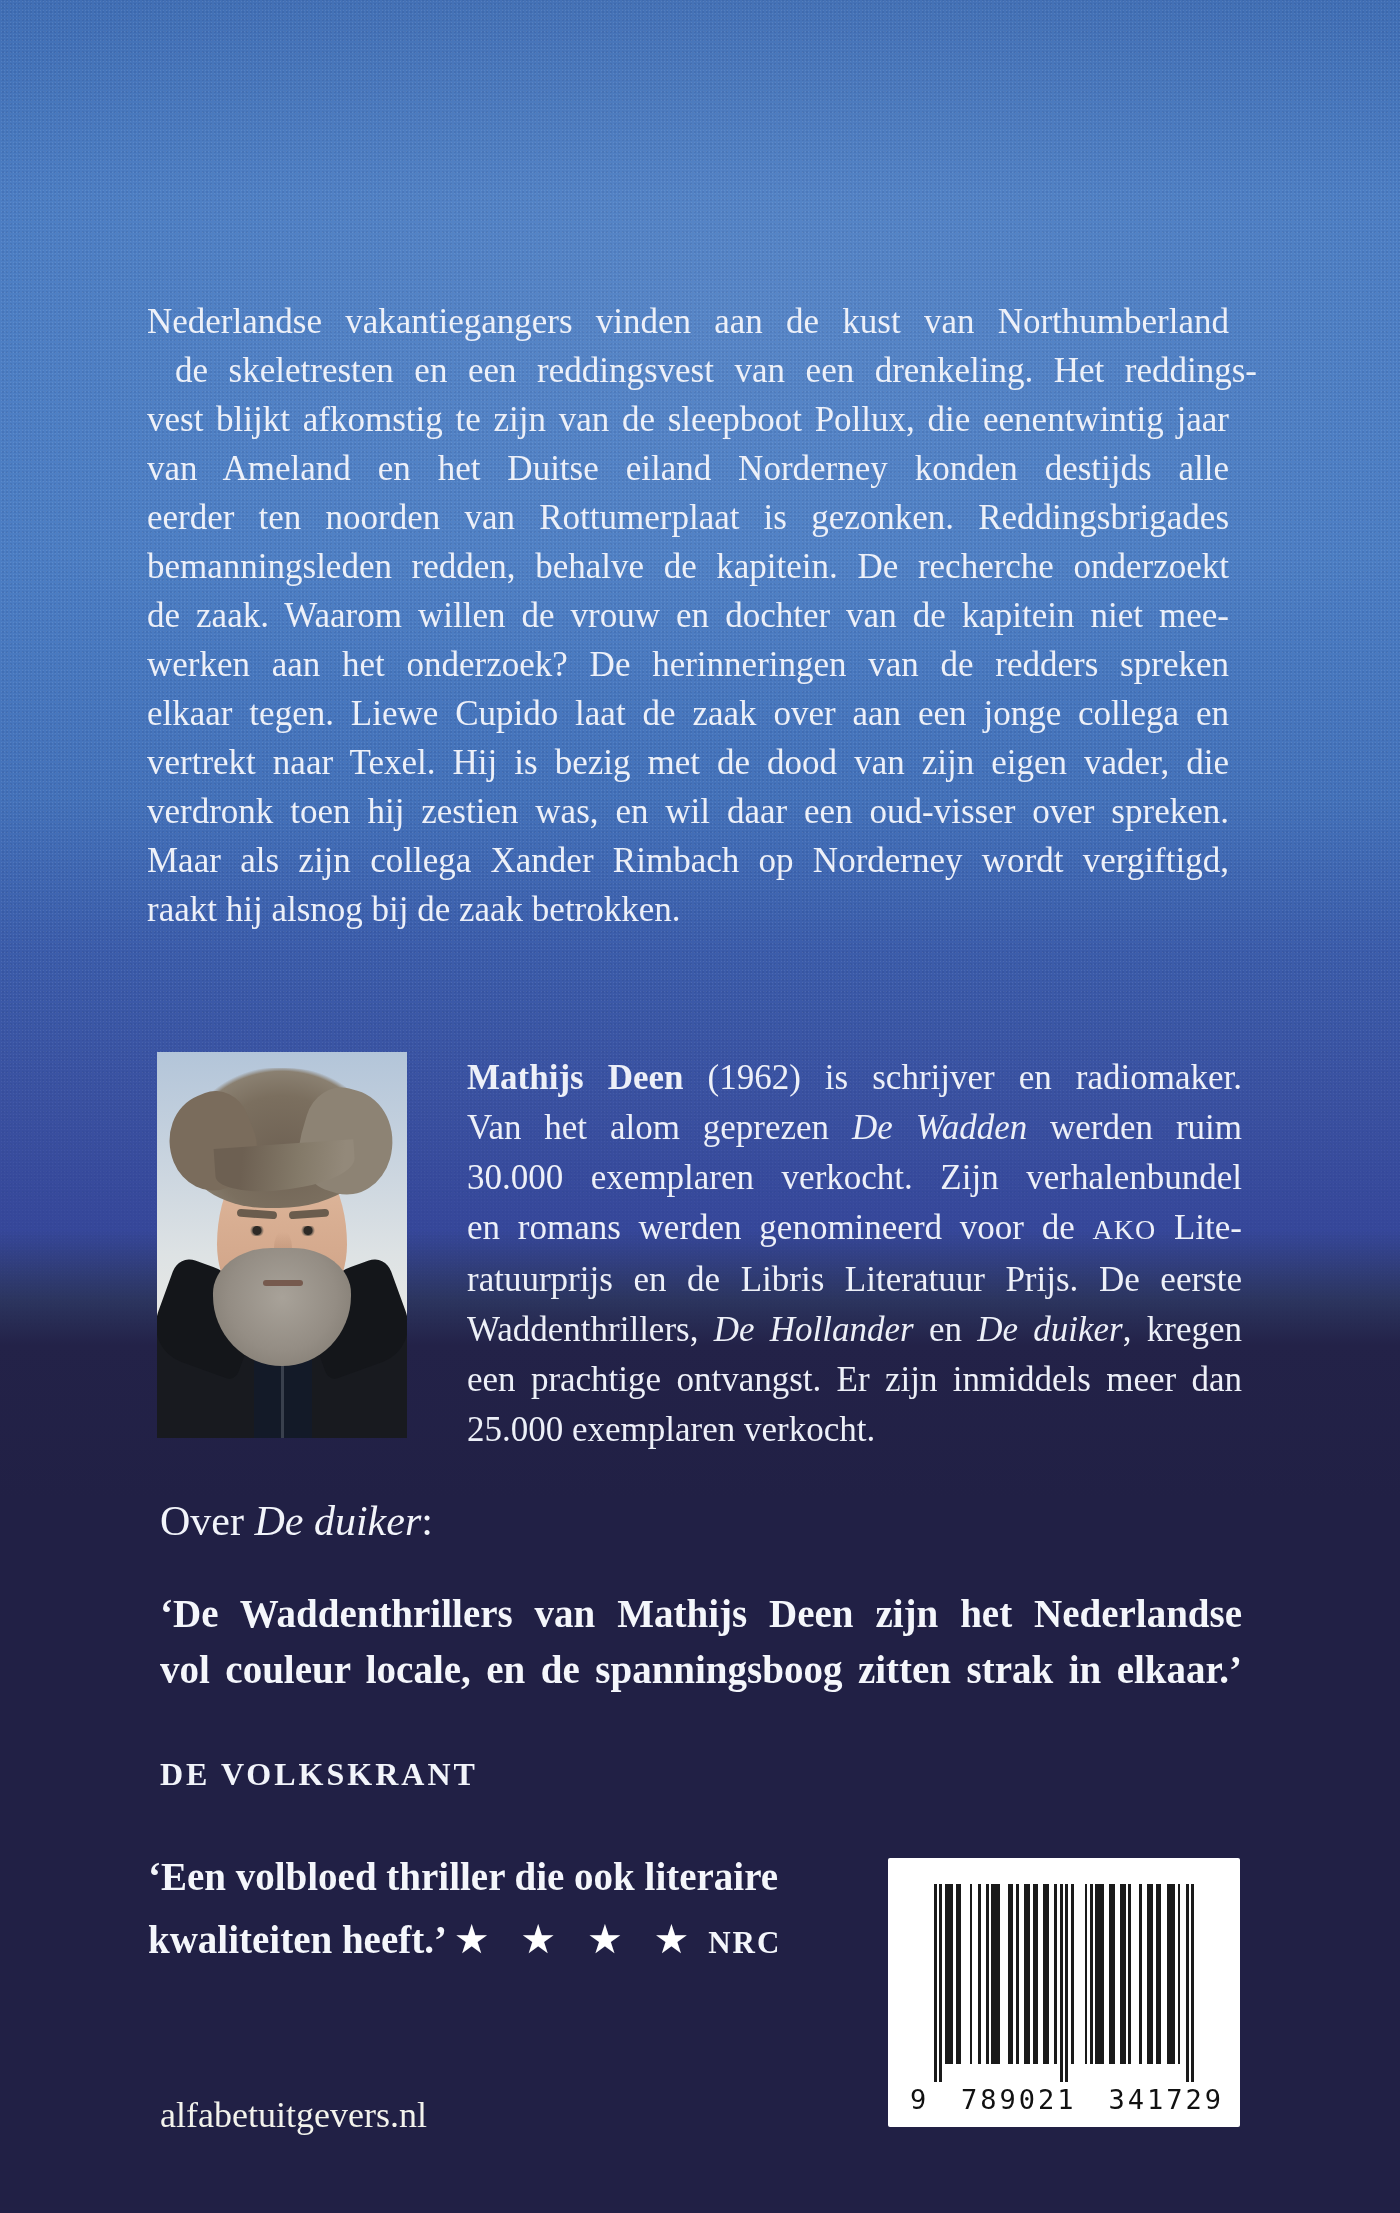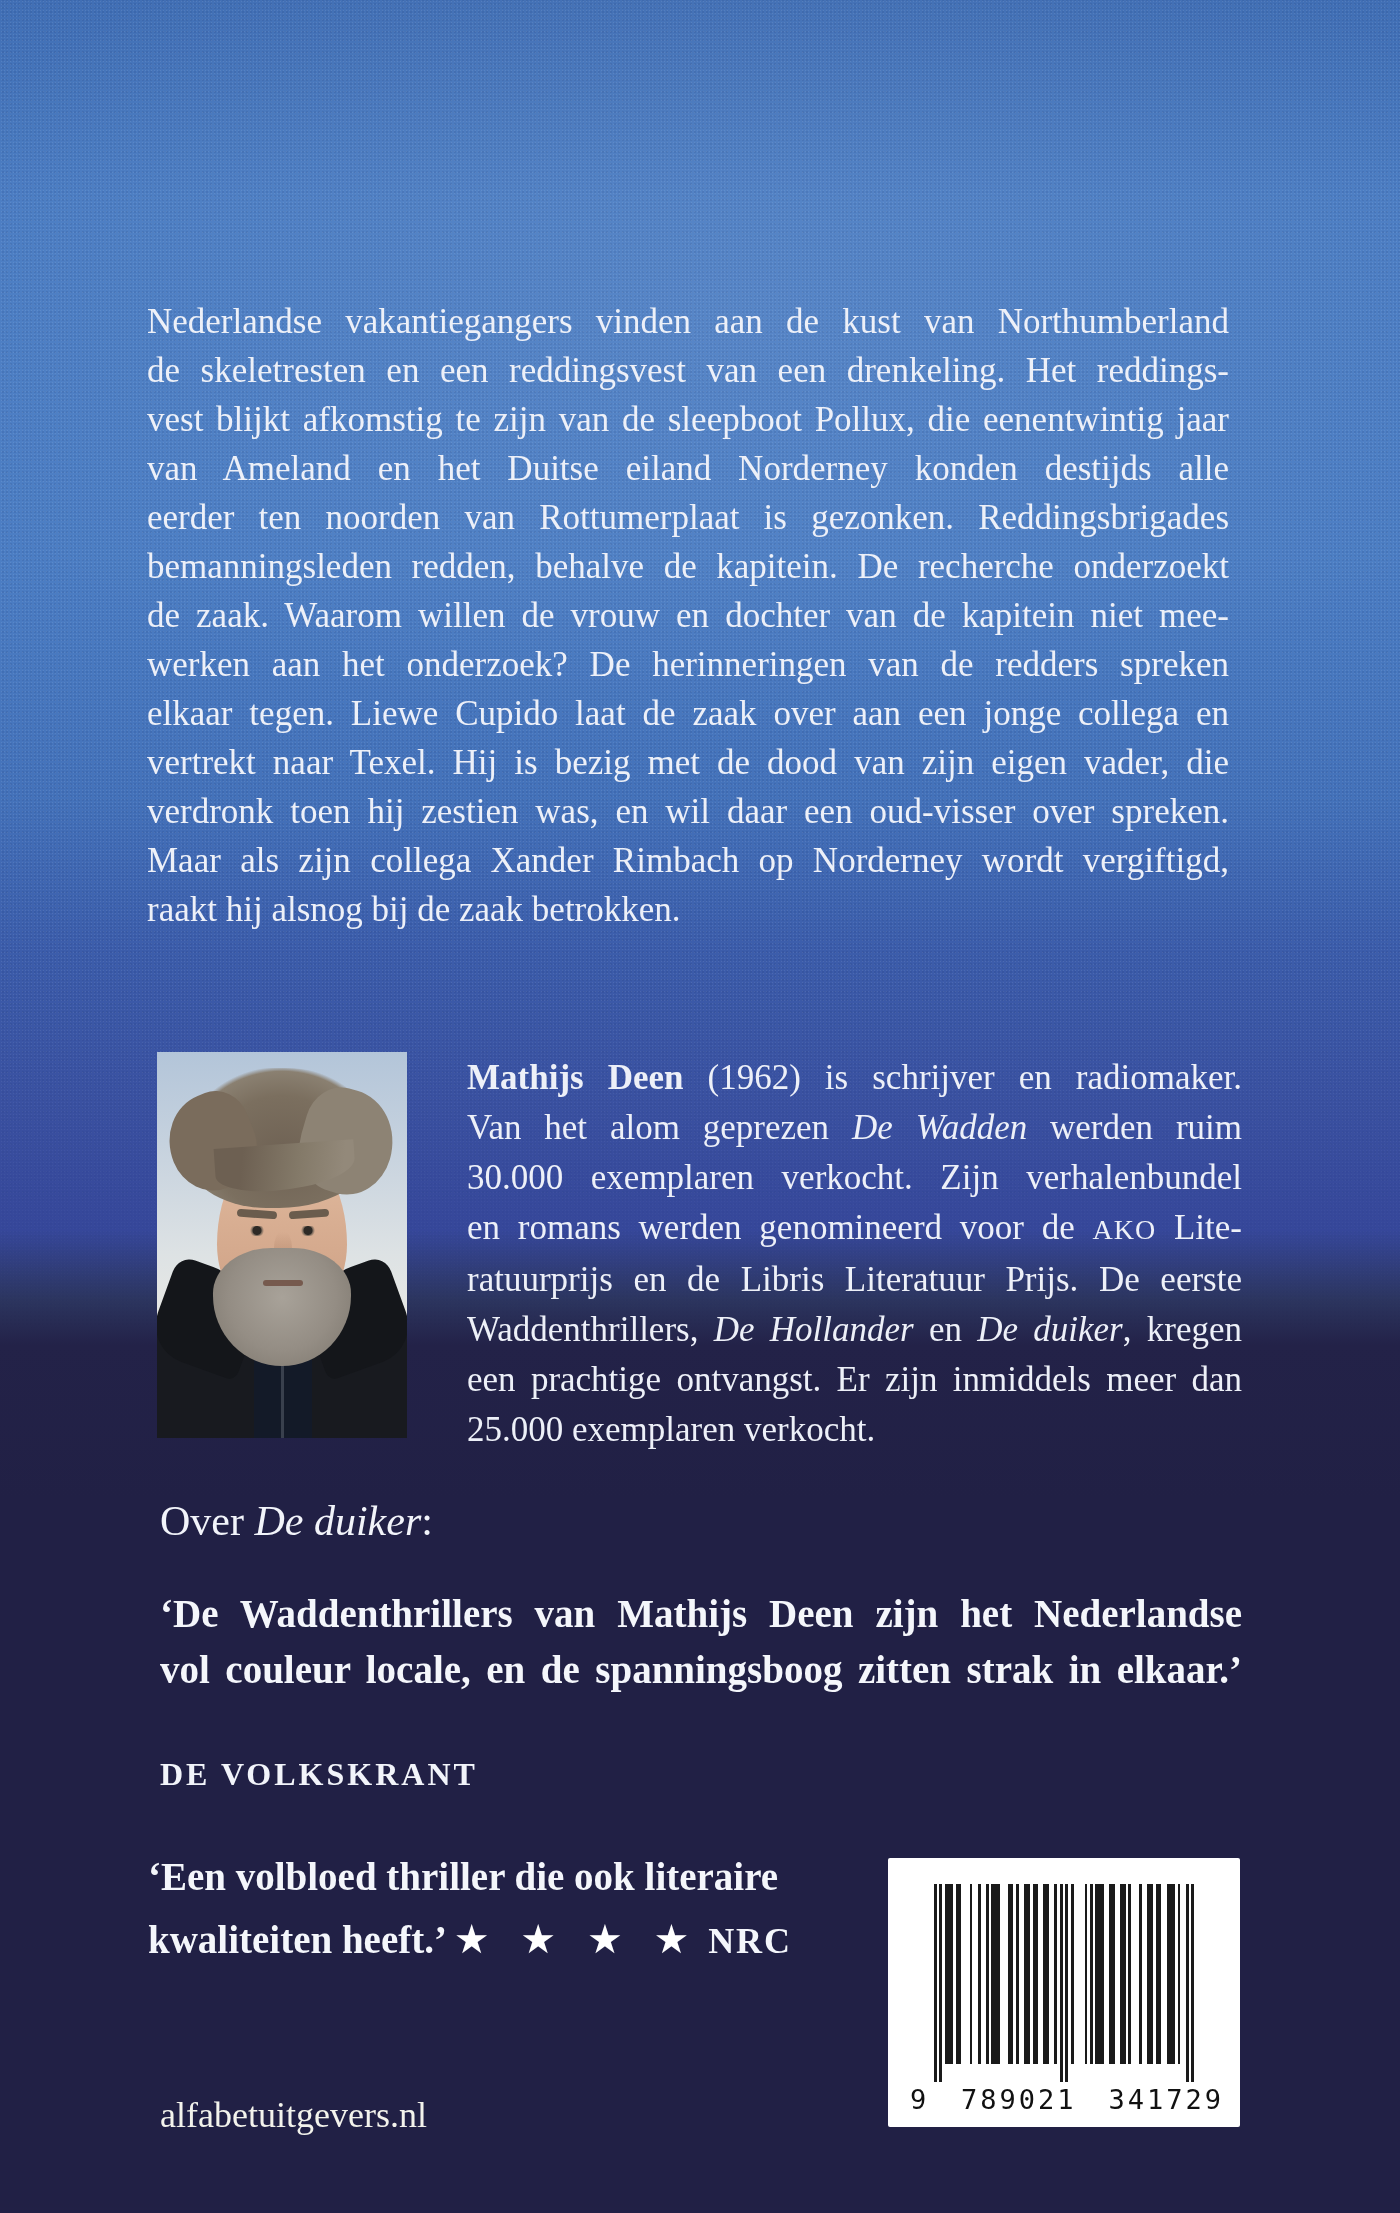--- a/index.html
+++ b/index.html
@@ -37,21 +37,21 @@
   .bio{left:467px;top:1053px;width:775px;font-size:35px;line-height:50px;}
   .over-heading{left:160px;top:1496px;width:1082px;font-size:42px;line-height:50px;font-weight:normal;color:#f2f4fa;}
   .vk-quote{left:160px;top:1586px;width:1082px;font-size:39px;line-height:56px;font-weight:bold;color:#f4f6fb;}
   .vk-source{left:160px;top:1754px;width:1082px;font-size:32px;line-height:40px;font-weight:bold;letter-spacing:3px;color:#f2f4fa;}
   .nrc-quote{left:148px;top:1846px;width:900px;font-size:39px;line-height:62px;font-weight:bold;color:#f4f6fb;}
   .publisher{left:160px;top:2093px;width:700px;font-size:36px;line-height:44px;color:#f3f3ec;}
   .bd{font-weight:bold;}
   .it{font-style:italic;}
   .sc{font-size:.8em;letter-spacing:1px;}
   .stars{font-family:"DejaVu Sans",sans-serif;font-weight:normal;font-size:40px;letter-spacing:9px;color:#ffffff;}
-  .src{font-size:36px;letter-spacing:2px;}
+  .src{font-size:31px;letter-spacing:2px;}
 
   
   .photo{position:absolute;left:157px;top:1052px;width:250px;height:386px;overflow:hidden;
     background:linear-gradient(180deg,#b3c5d9 0%,#c9d4df 28%,#dde2e4 52%,#eeece6 78%,#e7e5df 100%);}
   .photo *{position:absolute;}
   .ph-neck{left:96px;top:250px;width:60px;height:80px;background:#c79a7e;}
   .ph-jacket{left:0;bottom:0;width:250px;height:118px;background:#181a1f;}
   .ph-jacket:before{content:'';position:absolute;left:2px;top:-52px;width:96px;height:100px;background:#14161a;transform:rotate(20deg);border-radius:18% 62% 10% 40%;}
   .ph-jacket:after{content:'';position:absolute;right:2px;top:-52px;width:96px;height:100px;background:#14161a;transform:rotate(-20deg);border-radius:62% 18% 40% 10%;}
   .ph-shirt{left:97px;bottom:0;width:58px;height:84px;background:#131a28;}
@@ -81,21 +81,21 @@
 </head>
 <body>
 
 <div class="page">
   <div class="grain"></div>
   <div class="sheen"></div>
 
 
   <div class="textblock synopsis">
       <div class="tline" style="word-spacing: 14.48px;"><span class="ls"><span>Nederlandse vakantiegangers vinden aan de kust van Northumberland</span></span></div>
-      <div class="tline" style="word-spacing: 11.8px;"><span class="ls"><span>de skeletresten en een reddingsvest van een drenkeling. Het reddings-</span></span></div>
+      <div class="tline" style="word-spacing: 11.8px; margin-left: 28px;"><span class="ls"><span>de skeletresten en een reddingsvest van een drenkeling. Het reddings-</span></span></div>
       <div class="tline" style="word-spacing: 3.99px;"><span class="ls"><span>vest blijkt afkomstig te zijn van de sleepboot Pollux, die eenentwintig jaar</span></span></div>
       <div class="tline" style="word-spacing: 18.17px;"><span class="ls"><span>van Ameland en het Duitse eiland Norderney konden destijds alle</span></span></div>
       <div class="tline" style="word-spacing: 15.45px;"><span class="ls"><span>eerder ten noorden van Rottumerplaat is gezonken. Reddingsbrigades</span></span></div>
       <div class="tline" style="word-spacing: 10.89px;"><span class="ls"><span>bemanningsleden redden, behalve de kapitein. De recherche onderzoekt</span></span></div>
       <div class="tline" style="word-spacing: 7.28px;"><span class="ls"><span>de zaak. Waarom willen de vrouw en dochter van de kapitein niet mee-</span></span></div>
       <div class="tline" style="word-spacing: 13px;"><span class="ls"><span>werken aan het onderzoek? De herinneringen van de redders spreken</span></span></div>
       <div class="tline" style="word-spacing: 8.14px;"><span class="ls"><span>elkaar tegen. Liewe Cupido laat de zaak over aan een jonge collega en</span></span></div>
       <div class="tline" style="word-spacing: 8.29px;"><span class="ls"><span>vertrekt naar Texel. Hij is bezig met de dood van zijn eigen vader, die</span></span></div>
       <div class="tline" style="word-spacing: 8.15px;"><span class="ls"><span>verdronk toen hij zestien was, en wil daar een oud-visser over spreken.</span></span></div>
       <div class="tline" style="word-spacing: 10.57px;"><span class="ls"><span>Maar als zijn collega Xander Rimbach op Norderney wordt vergiftigd,</span></span></div>

